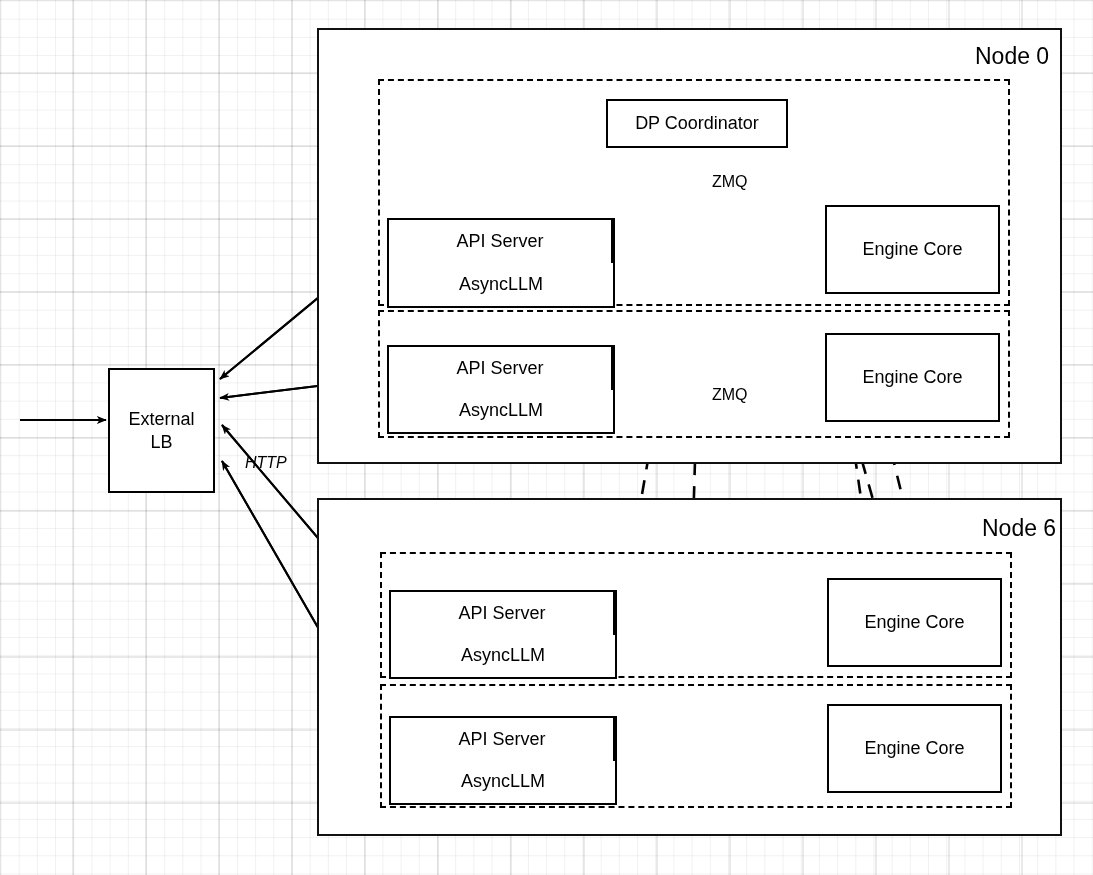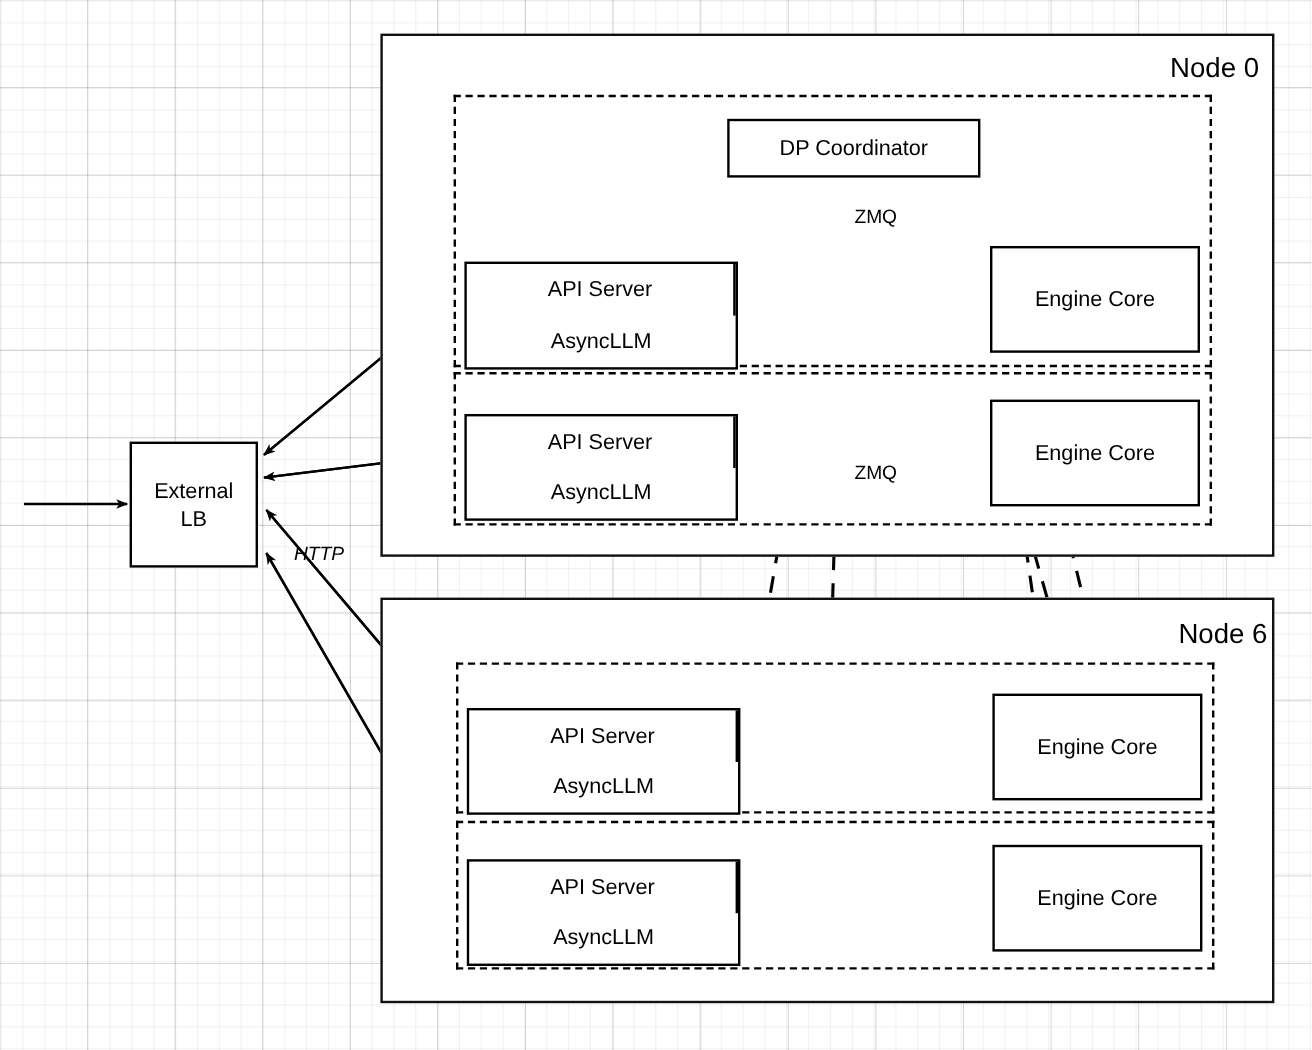--- a/index.html
+++ b/index.html
@@ -213,21 +213,21 @@
     <g>
       <line x1="664" y1="520" x2="628" y2="716" stroke="#000000" stroke-width="2.6" stroke-dasharray="14 11" marker-end="url(#ah-big)"></line>
     </g>
   </svg>
 
   <div class="node-box" style="left:317px; top:28px; width:745px; height:436px;"></div>
   <div class="node-label" style="left:975px; top:43px;">Node 0</div>
 
   <div class="group-box" style="left:378px; top:79px; width:632px; height:227px;"></div>
 
-  <div class="plain-box" style="left:606px; top:99px; width:211px; height:49px;">
+  <div class="plain-box" style="left:606px; top:99px; width:182px; height:49px;">
     <span>DP Coordinator</span>
   </div>
 
   <div class="proc-box" style="left:387px; top:206px; width:228px; height:90px;">
     <div class="proc-half left">
       <span>API Server</span>
     </div>
     <div class="proc-half">
       <span>AsyncLLM</span>
     </div>
@@ -282,20 +282,20 @@
     </div>
     <div class="proc-half">
       <span>AsyncLLM</span>
     </div>
   </div>
 
   <div class="plain-box" style="left:827px; top:704px; width:175px; height:89px;">
     <span>Engine Core</span>
   </div>
 
-  <div class="plain-box" style="left:108px; top:368px; width:107px; height:105px; flex-direction:column;">
+  <div class="plain-box" style="left:108px; top:368px; width:107px; height:125px; flex-direction:column;">
     <span>External</span>
     <span>LB</span>
   </div>
 
   <div class="edge-label" style="left:245px; top:454px;font-style:italic;">HTTP</div>
 
 </div>
 
 </body></html>

